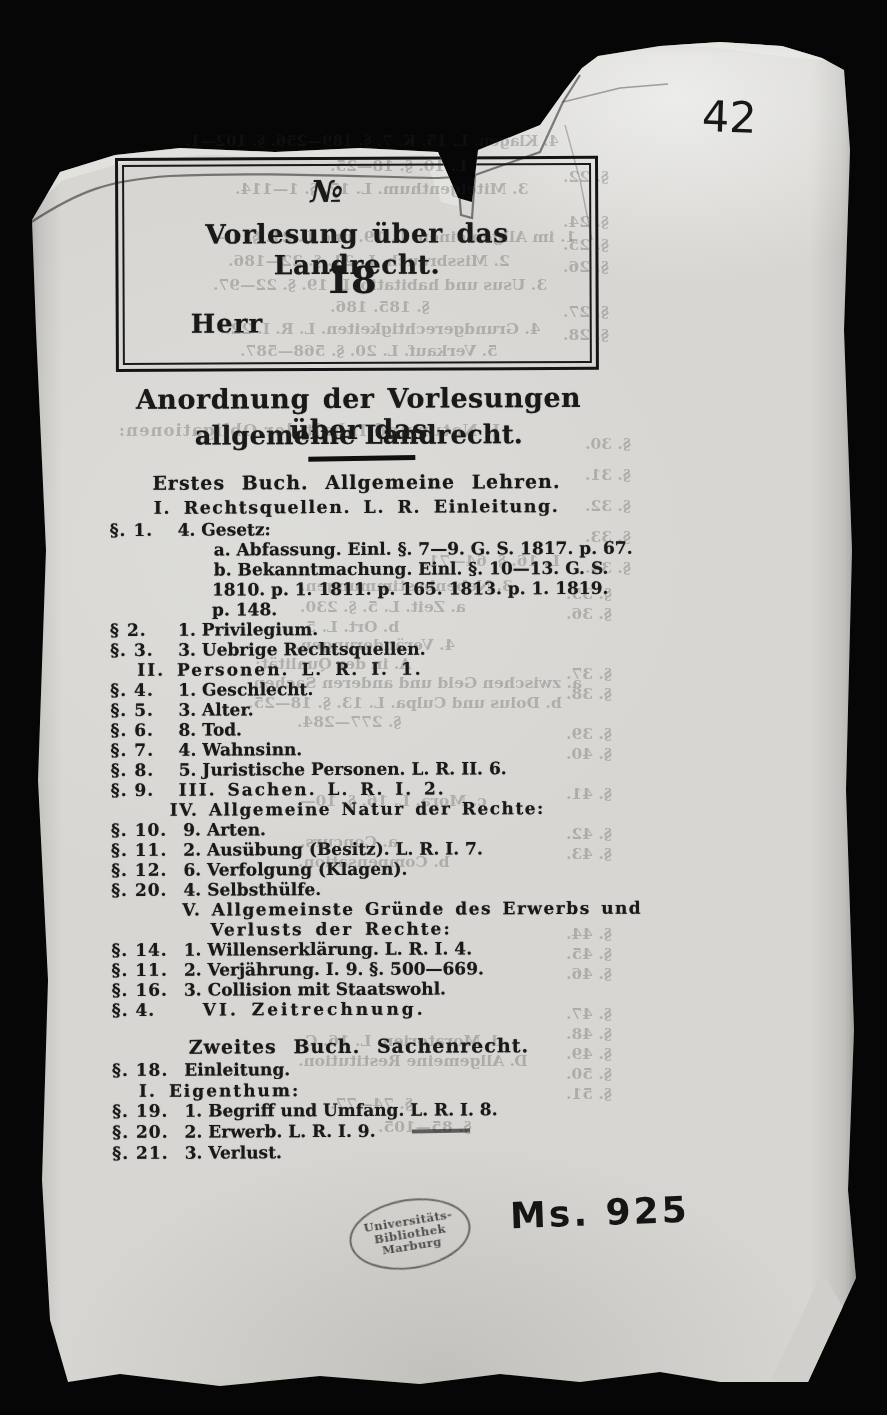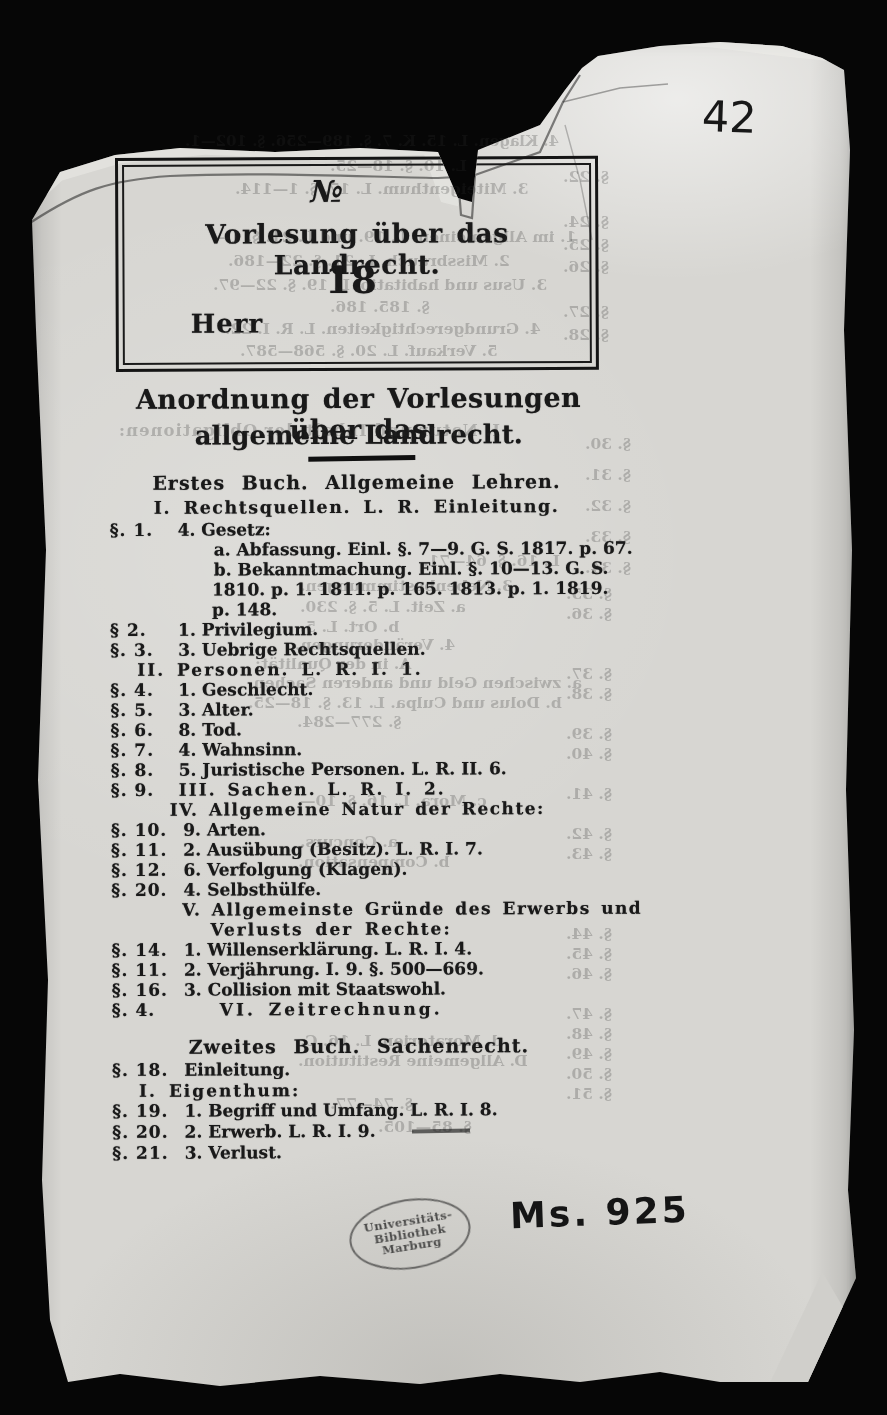--- a/index.html
+++ b/index.html
@@ -67,21 +67,21 @@
   .rule{position:absolute;top:299px;left:202px;width:107px;height:5px;background:#101010;
     transform:rotate(-.6deg);}
 
   .rows{position:absolute;top:312px;left:0;width:500px;}
   .row{display:flex;min-height:20px;line-height:20px;font-size:17px;white-space:nowrap;}
   .row .num{flex:0 0 52px;letter-spacing:1px;padding-left:3px;}
   .row .txt{margin-left:16px;}
   .row[data-kind="sub"]  .txt{margin-left:52px;}
   .row[data-kind="cont"] .txt{margin-left:50px;}
   .row[data-kind="entry-sp"] .txt{letter-spacing:2px;word-spacing:3px;}
-  .row[data-kind="entry-vi"] .txt{margin-left:56px;letter-spacing:3px;word-spacing:4px;}
+  .row[data-kind="entry-vi"] .txt{margin-left:39px;letter-spacing:3px;word-spacing:4px;}
   .row[data-kind="entry2"]{min-height:21px;line-height:21px;}
   .row:is([data-kind="book"],[data-kind="book2"],[data-kind="center"],[data-kind="sect"],
           [data-kind="sect2"],[data-kind="sect3"],[data-kind="sectc"]) .num{display:none;}
   .row:is([data-kind="book"],[data-kind="book2"],[data-kind="center"],[data-kind="sect"],
           [data-kind="sect2"],[data-kind="sect3"],[data-kind="sectc"]) .txt{margin-left:0;}
   .row[data-kind="book"],.row[data-kind="book2"]{display:block;text-align:center;font-size:19px;
     min-height:26px;line-height:26px;letter-spacing:1px;word-spacing:9px;}
   .row[data-kind="book2"]{margin-top:14px;}
   .row[data-kind="center"]{display:block;text-align:center;font-size:17.5px;min-height:24px;
     line-height:24px;letter-spacing:1.5px;word-spacing:5px;}

